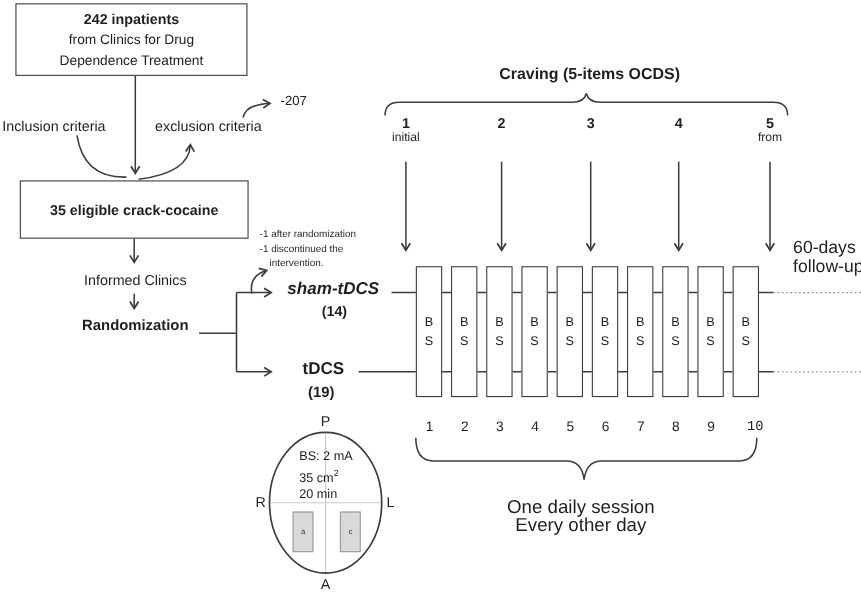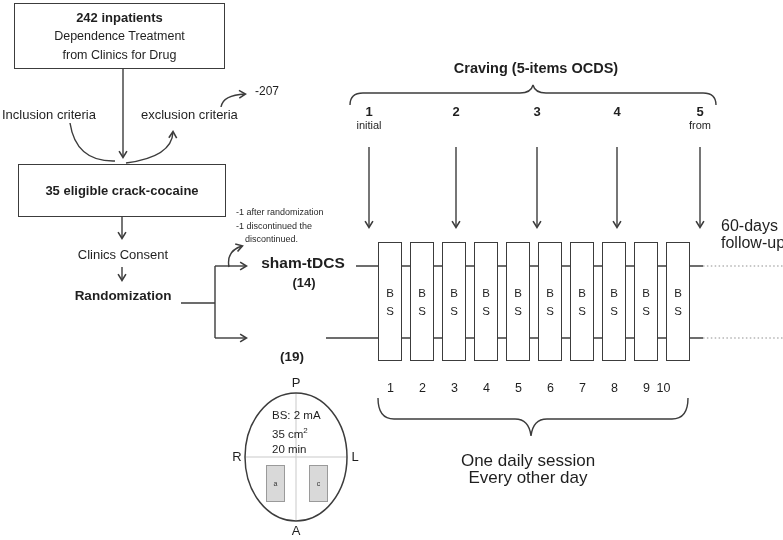--- a/index.html
+++ b/index.html
@@ -60,43 +60,44 @@
       <path d="M350,105 Q350,93 363,93 L520,93 Q531,93 533,85 Q535,93 546,93 L703,93 Q716,93 716,105"></path>
       <path d="M378,398 Q378,419 394,419 L515,419 Q529,419 531,436 Q533,419 547,419 L672,419 Q688,419 688,398"></path>
       <line x1="245" y1="457" x2="347" y2="457" stroke="#c9c9c9" stroke-width="1"></line>
       <line x1="296" y1="393" x2="296" y2="521" stroke="#c9c9c9" stroke-width="1"></line>
       <ellipse cx="296" cy="457" rx="51" ry="64" stroke-width="1.5"></ellipse>
     </g>
   </svg>
 
   <div class="obox box242">
     <span class="l1 b">242 inpatients</span>
+    <span>from Clinics for Drug</span>
     <span>Dependence Treatment</span>
-    <span>from Clinics for Drug</span>
   </div>
 
   <div class="t" style="left:2px;top:107px;font-size:13px;">Inclusion criteria</div>
   <div class="t" style="left:141px;top:107px;font-size:13px;">exclusion criteria</div>
   <div class="t" style="left:255px;top:84px;font-size:12px;">-207</div>
 
   <div class="obox box35">
     <span>35 eligible crack-cocaine</span>
   </div>
 
-  <div class="t ctr" style="left:53px;top:247px;width:140px;font-size:13px;">Clinics Consent</div>
+  <div class="t ctr" style="left:53px;top:247px;width:140px;font-size:13px;">Informed Clinics</div>
   <div class="t ctr b" style="left:53px;top:288px;width:140px;font-size:13.5px;">Randomization</div>
 
   <div class="t note" style="left:236px;top:206px;">
     <div>-1 after randomization</div>
     <div>-1 discontinued the</div>
-    <div class="ind">discontinued.</div>
-  </div>
-
-  <div class="t ctr b" style="left:253px;top:254px;width:100px;font-size:15.5px;">sham-tDCS</div>
+    <div class="ind">intervention.</div>
+  </div>
+
+  <div class="t ctr b" style="left:253px;top:254px;width:100px;font-size:15.5px;font-style:italic;">sham-tDCS</div>
   <div class="t ctr b" style="left:254px;top:275px;width:100px;font-size:13px;">(14)</div>
+  <div class="t ctr b" style="left:244px;top:327px;width:100px;font-size:15.5px;">tDCS</div>
   <div class="t ctr b" style="left:242px;top:349px;width:100px;font-size:13.5px;">(19)</div>
 
   <div class="t ctr b" style="left:421px;top:60px;width:230px;font-size:14.5px;">Craving (5-items OCDS)</div>
 
   <div class="cpt" style="left:337px;">
     <div class="n">1</div>
     <div class="s">initial</div>
   </div>
   <div class="cpt" style="left:424px;">
     <div class="n">2</div>
@@ -158,21 +159,21 @@
 
   <div class="snum" style="left:378px;">1</div>
   <div class="snum" style="left:410px;">2</div>
   <div class="snum" style="left:442px;">3</div>
   <div class="snum" style="left:474px;">4</div>
   <div class="snum" style="left:506px;">5</div>
   <div class="snum" style="left:538px;">6</div>
   <div class="snum" style="left:570px;">7</div>
   <div class="snum" style="left:602px;">8</div>
   <div class="snum" style="left:634px;">9</div>
-  <div class="snum" style="left:651px;">10</div>
+  <div class="snum" style="left:674px;font-family:Liberation Mono, monospace;">10</div>
 
   <div class="t" style="left:721px;top:217px;font-size:16px;line-height:17px;">
     <div>60-days</div>
     <div>follow-up</div>
   </div>
 
   <div class="t ctr" style="left:438px;top:452px;width:180px;font-size:17px;line-height:17px;">
     <div>One daily session</div>
     <div>Every other day</div>
   </div>

